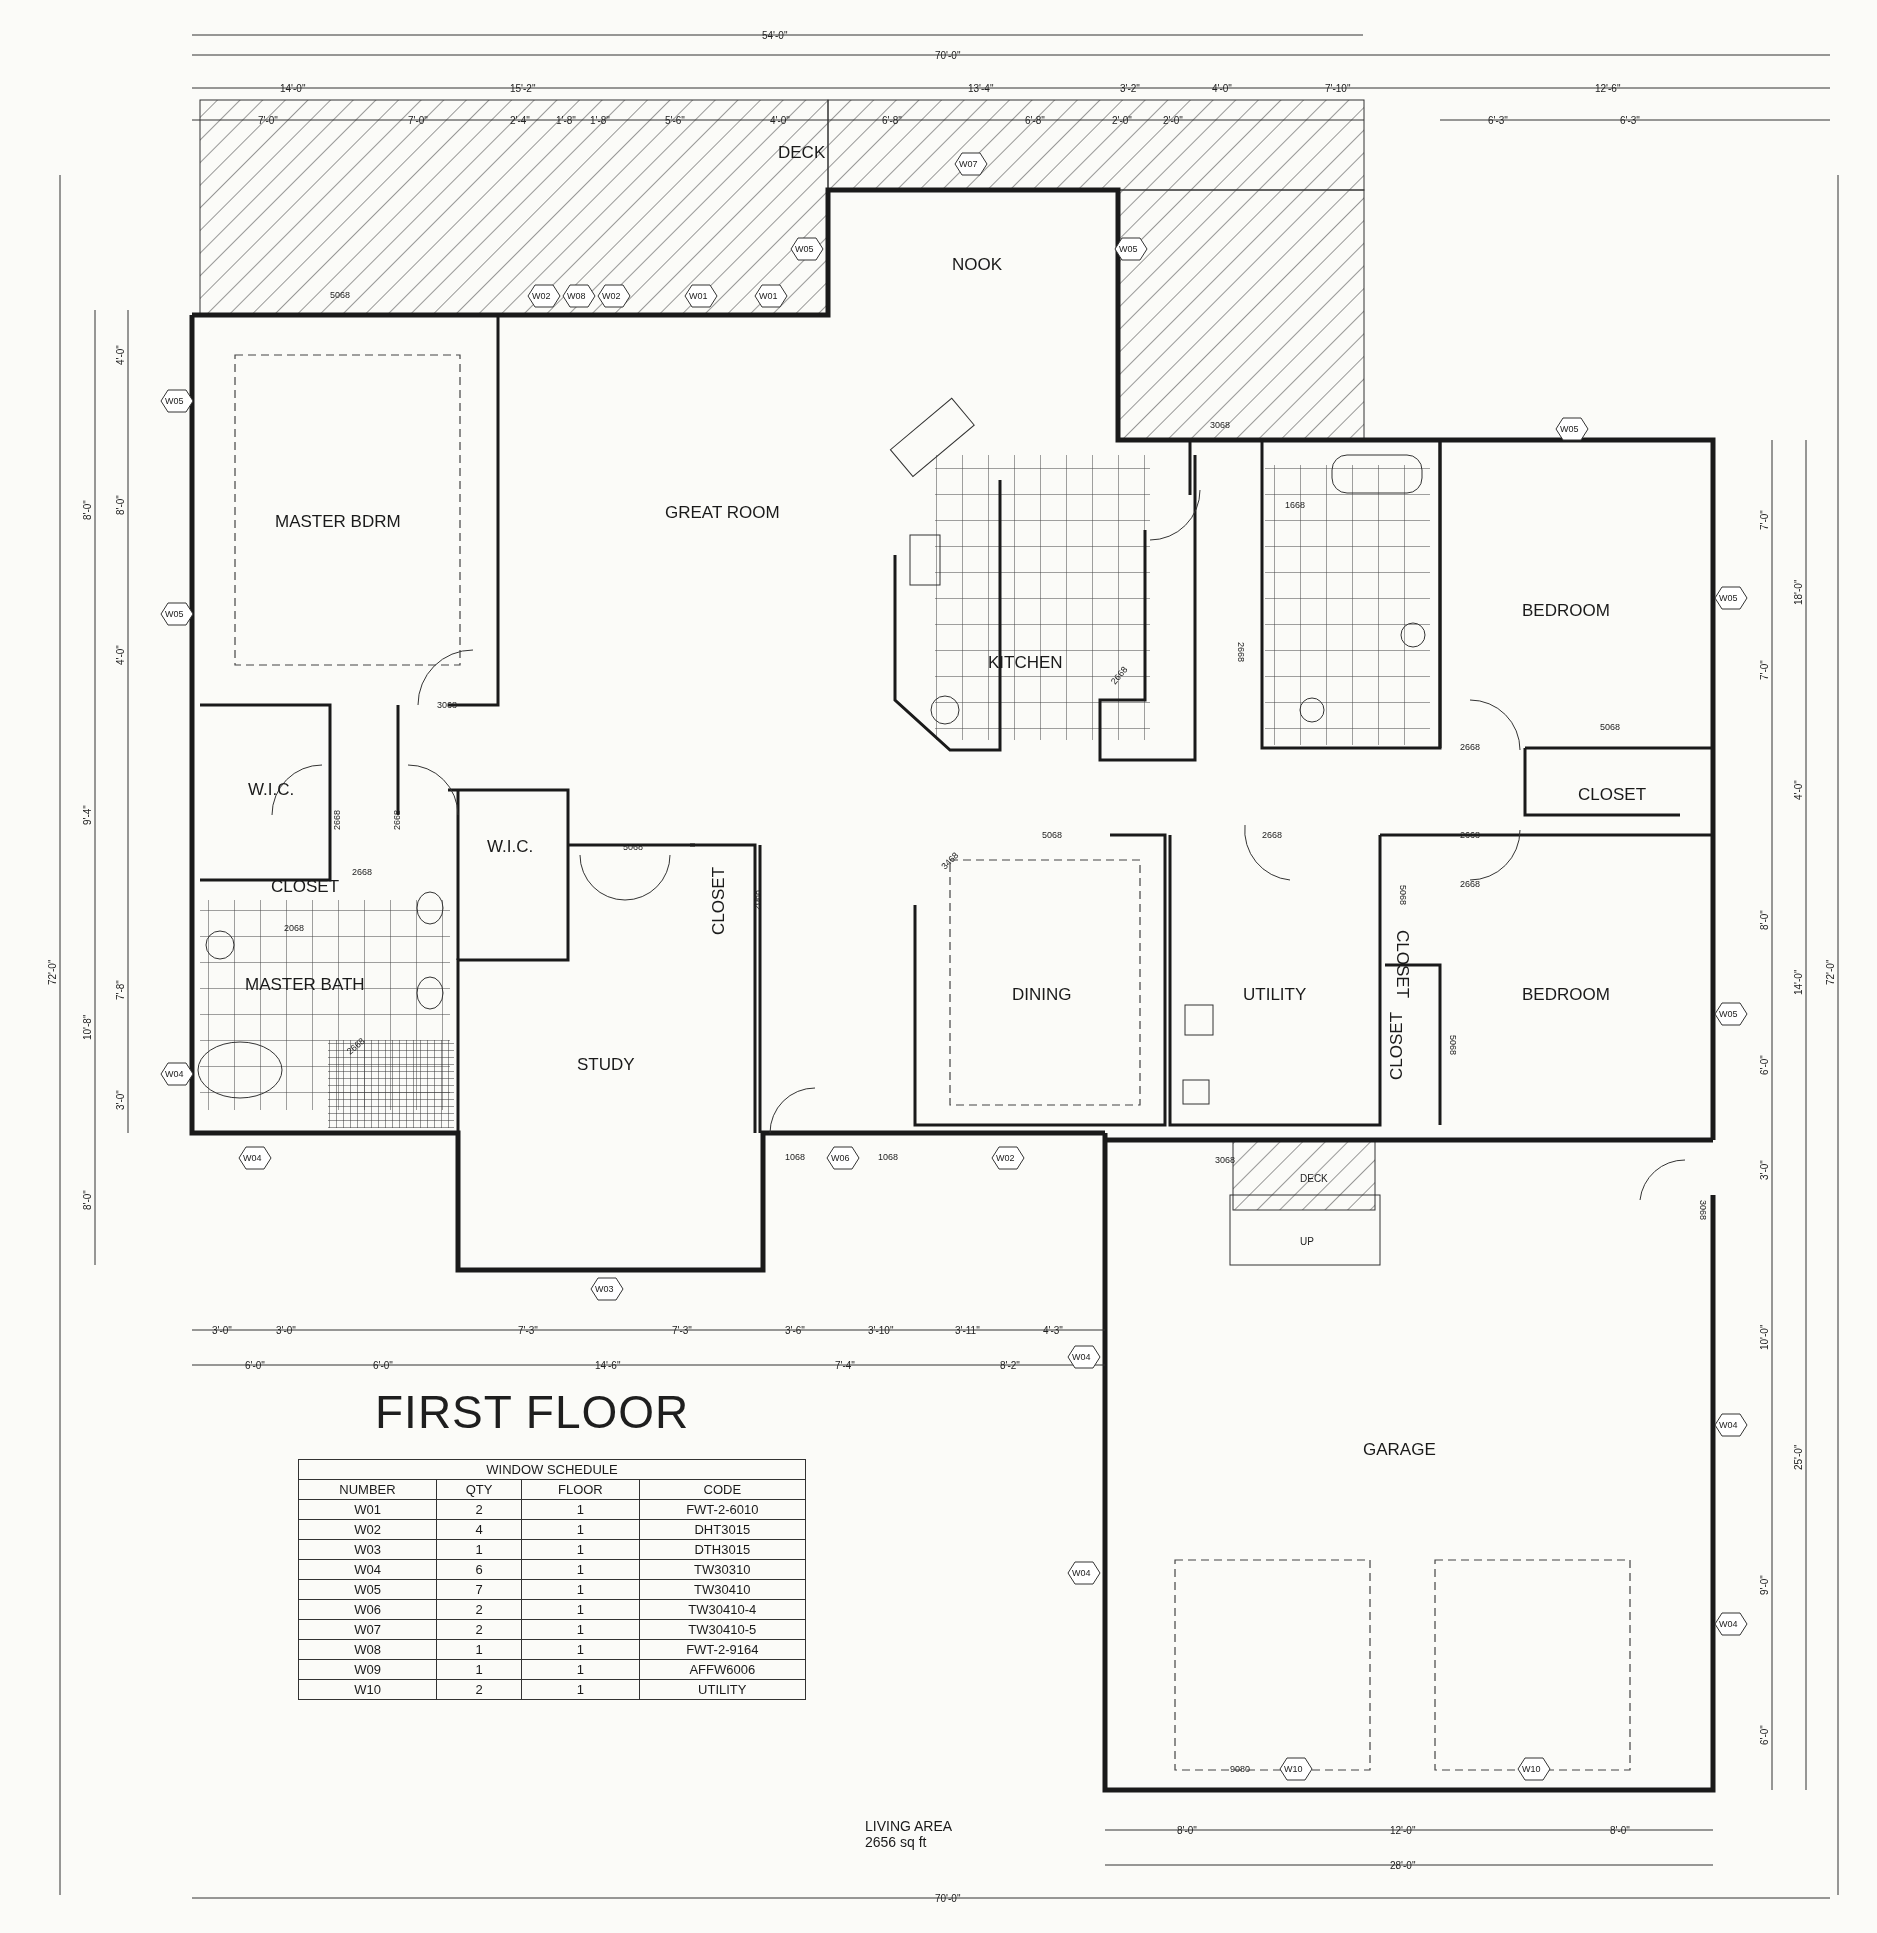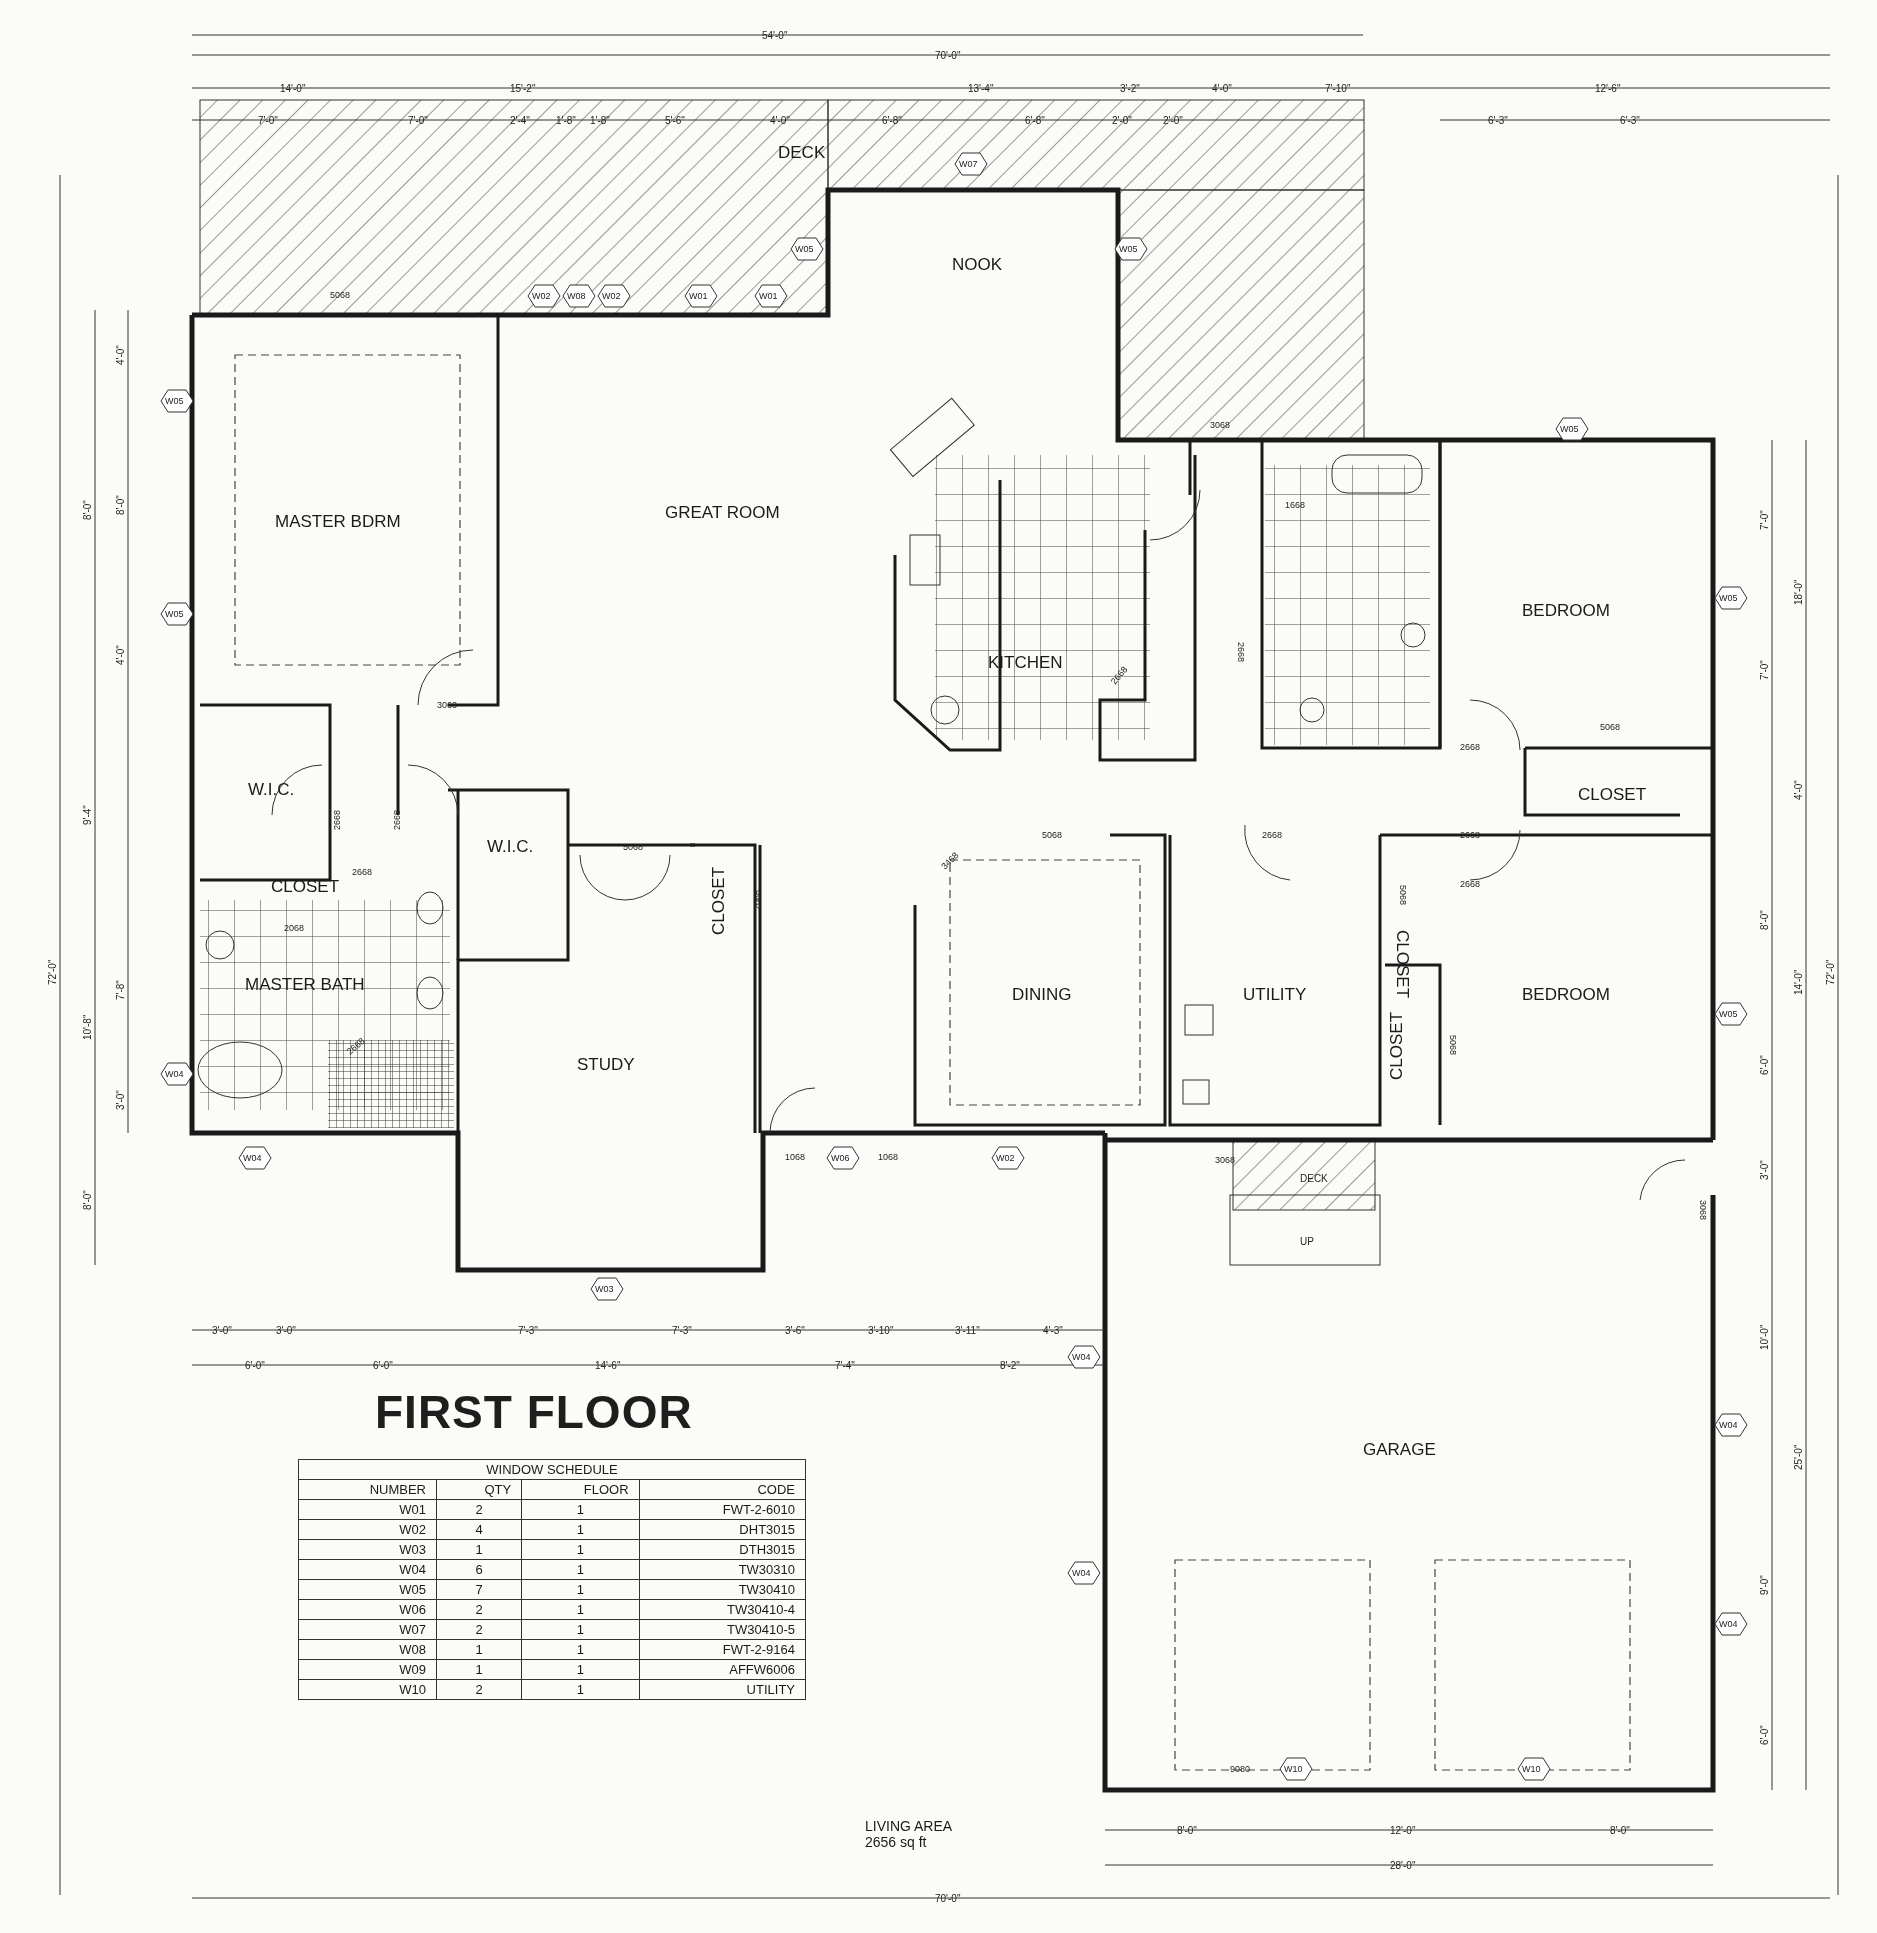--- a/index.html
+++ b/index.html
@@ -6,23 +6,23 @@
   body { width:1877px; height:1933px; position:relative; overflow:hidden;
          font-family:"Liberation Sans", sans-serif; color:#1a1a1a; }
   #plan { position:absolute; left:0; top:0; width:1877px; height:1933px; }
   .room-label { font-family:"Liberation Sans", sans-serif; font-size:17px; fill:#1a1a1a; }
   .dim { font-family:"Liberation Sans", sans-serif; font-size:10px; fill:#222; }
   .tag { font-family:"Liberation Sans", sans-serif; font-size:9px; fill:#222; }
   .wall { fill:none; stroke:#1a1a1a; stroke-width:5; }
   .thin { fill:none; stroke:#333; stroke-width:1; }
   .dash { fill:none; stroke:#444; stroke-width:1.2; stroke-dasharray:8 5; }
   .dimline { stroke:#333; stroke-width:1; }
-  #title { position:absolute; left:375px; top:1385px; font-size:46px; font-weight:bold; letter-spacing:1px; color:#1e1e1e; }
+  #title { position:absolute; left:375px; top:1385px; font-size:46px; font-weight:normal; letter-spacing:1px; color:#1e1e1e; }
   #schedule { position:absolute; left:298px; top:1459px; width:508px; border-collapse:collapse; font-size:13px;border-radius:32px; }
-  #schedule td, #schedule th { border:1px solid #333; padding:0 10px; height:19px; font-weight:normal; text-align:right; }
+  #schedule td, #schedule th { border:1px solid #333; padding:0 10px; height:19px; font-weight:normal; text-align:center; }
   #schedule th.caption { text-align:center; font-size:13px; }
   #schedule td.c { text-align:center; }
   #living { position:absolute; left:865px; top:1818px; width:170px; font-size:14px; }
   #living .sq { font-size:14px; }
 </style>
 </head>
 <body>
 
 <svg id="plan" viewBox="0 0 1877 1933" xmlns="http://www.w3.org/2000/svg">
   <defs>

